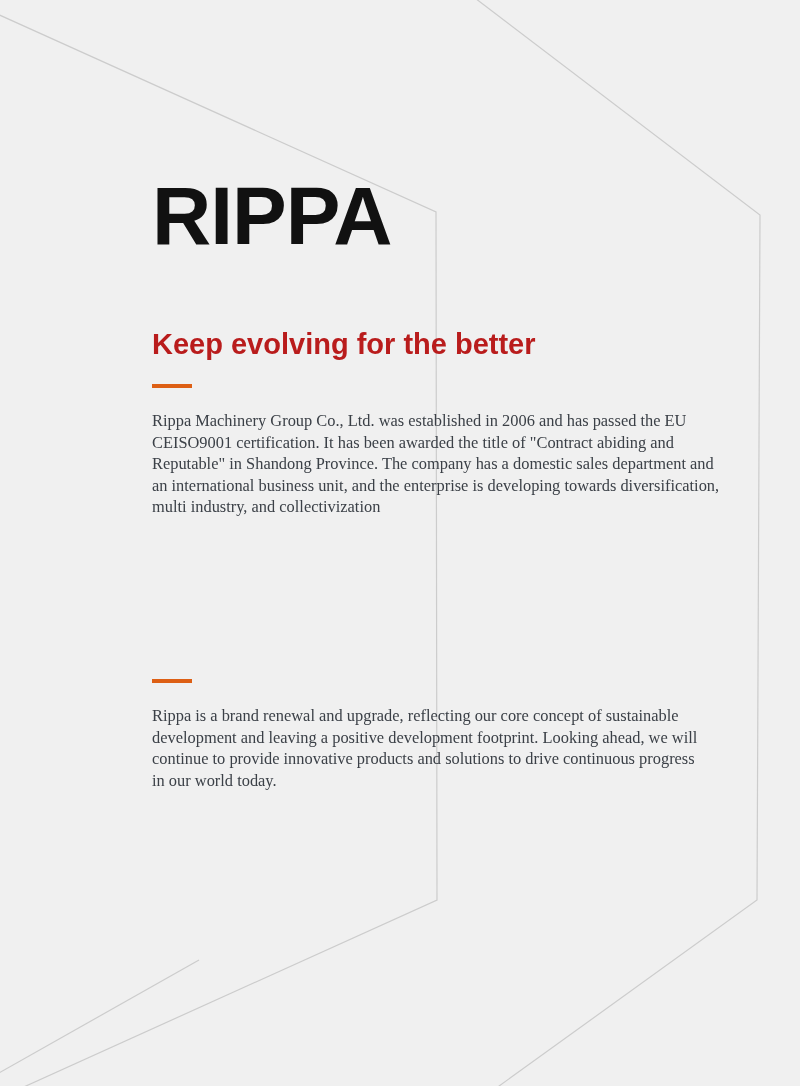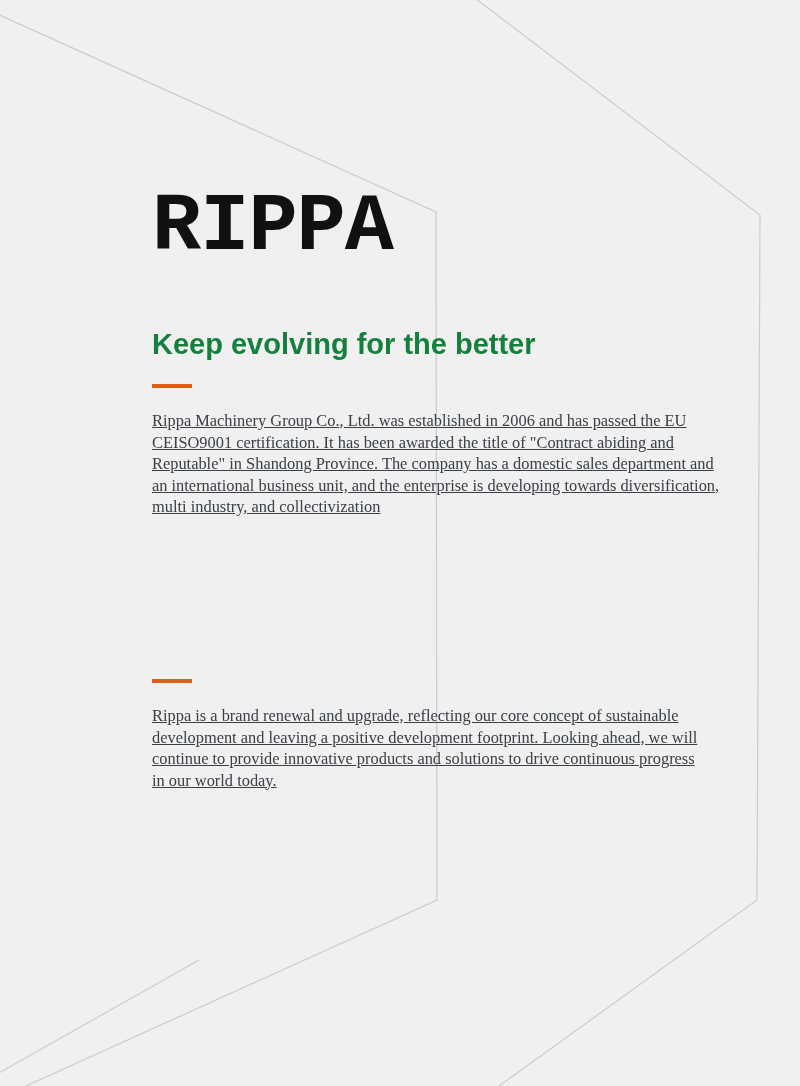--- a/index.html
+++ b/index.html
@@ -34,59 +34,57 @@
     left: 152px;
     top: 0;
     width: 590px;
     height: 1086px;
   }
 
   #brand-logo {
     position: absolute;
     top: 170px;
     left: 0;
-    font-family: Liberation Mono, monospace;
+    font-family: Liberation Sans, sans-serif;
     font-weight: bold;
     font-size: 82px;
     line-height: 92px;
     letter-spacing: -1px;
     color: #111111;
     white-space: nowrap;
-    margin-top: 12px;
   }
 
   .section { position: absolute; left: 0; width: 578px; }
   #section-evolving { top: 326px; }
   #section-weare    { top: 657px; }
 
   .section-heading {
     font-family: "Liberation Sans", sans-serif;
     font-weight: bold;
     font-size: 29px;
     line-height: 36px;
-    color: #15803d;
+    color: #b91c1c;
     white-space: nowrap;
   }
 
   .section-rule {
     width: 40px;
     height: 4px;
     background: #dd5f14;
     margin-top: 22px;
   }
 
   .section-body {
     margin-top: 22px;
     font-family: "Liberation Serif", serif;
     font-size: 16.4px;
     line-height: 21.5px;
     color: #3b4047;
     width: 578px;
     text-align: left;
-    text-decoration: underline;
   }
   #section-weare .section-body { width: 556px; }
 </style>
 </head>
 <body>
 
 <div id="page">
 
   <svg id="bg-hexagons" viewBox="0 0 800 1086" xmlns="http://www.w3.org/2000/svg">
     <polyline points="190,-30 467,-8 760,215 757,900 488,1094" fill="none" stroke="#cccccc" stroke-width="1.2"></polyline>

